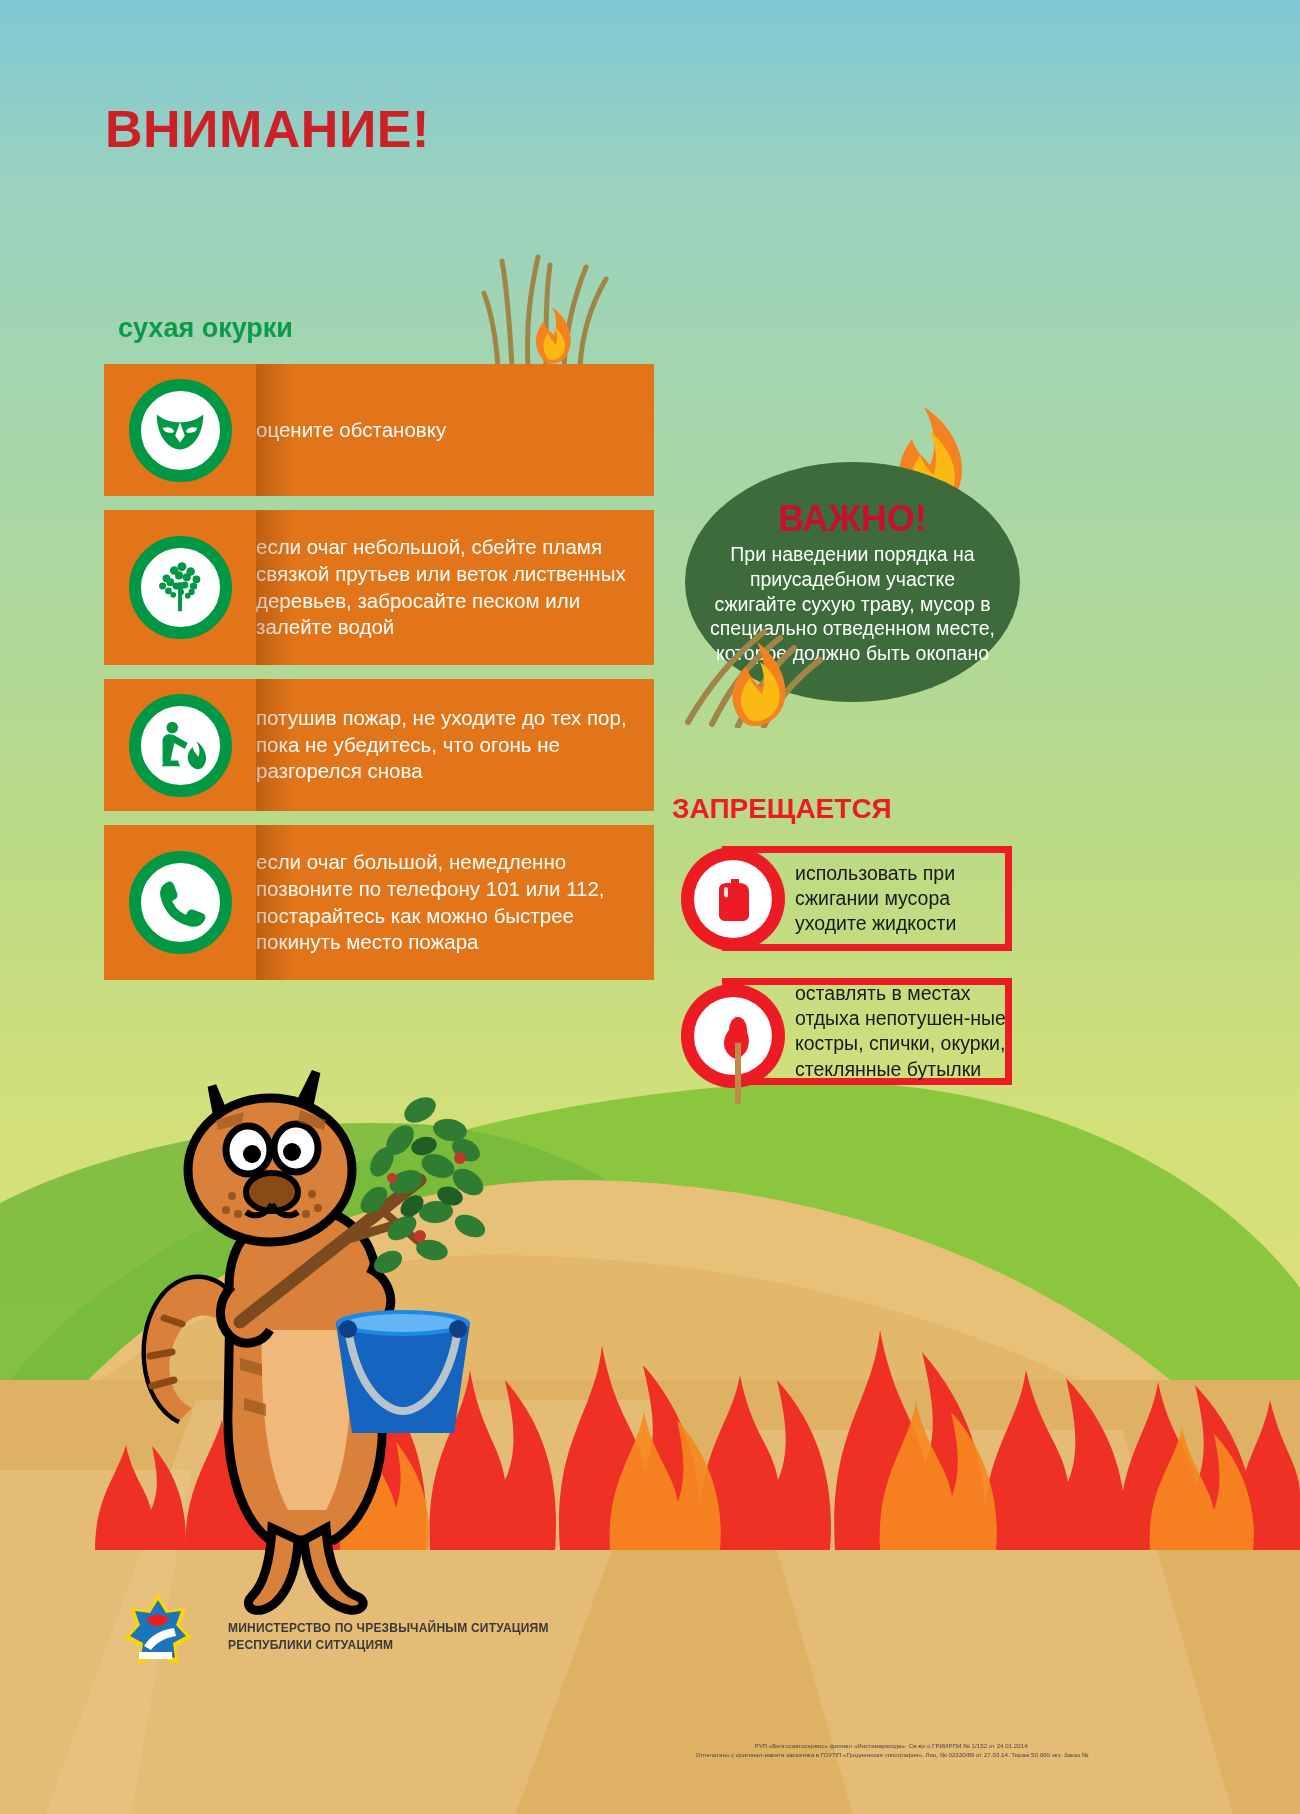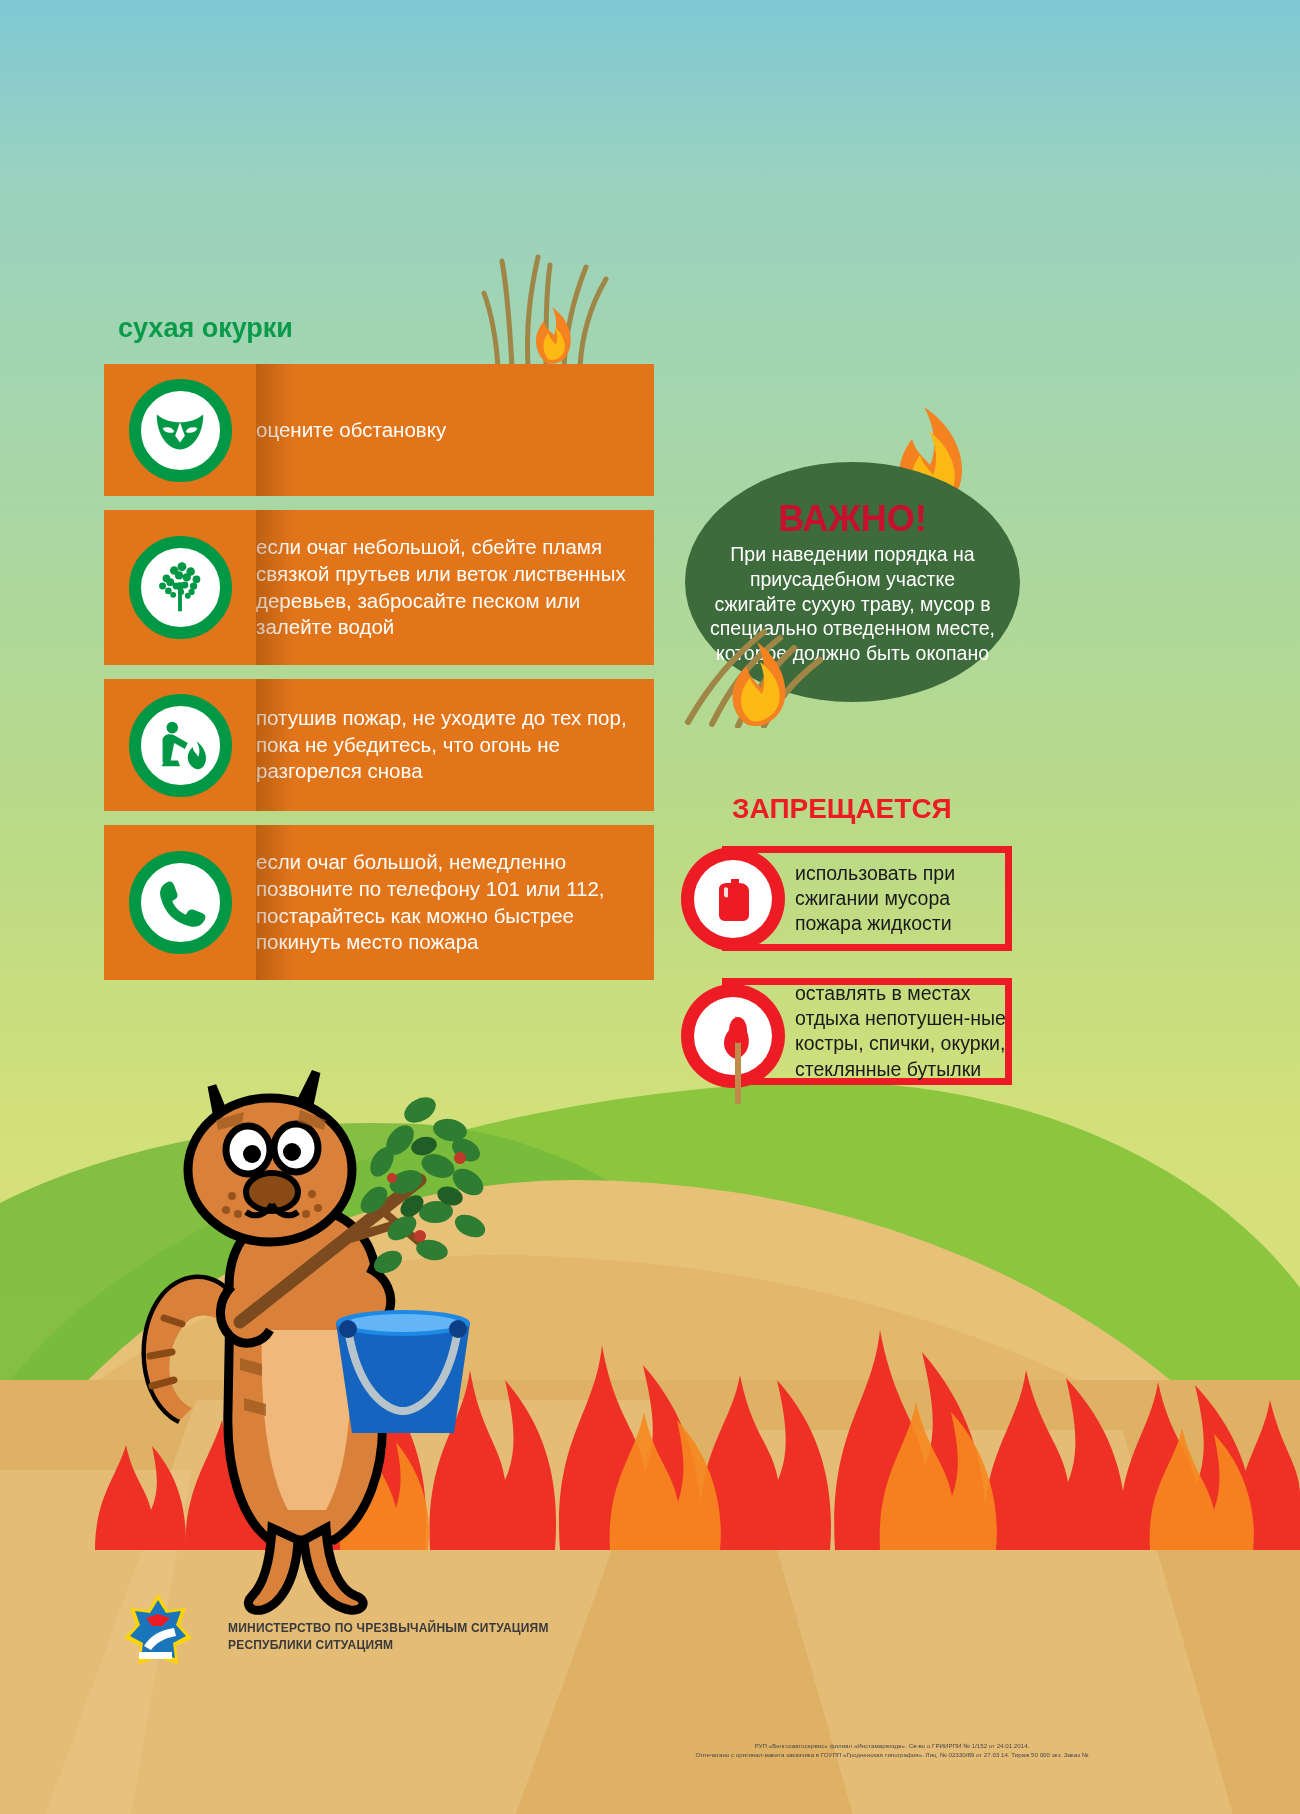--- a/index.html
+++ b/index.html
@@ -48,21 +48,21 @@
   .circle{width:103px;height:103px;border-radius:50%;background:#ffffff;border:12px solid #009845;
      box-sizing:border-box;display:flex;align-items:center;justify-content:center;}
 
   
   .oval{position:absolute;left:685px;top:462px;width:335px;height:240px;background:#3d6b3c;
      border-radius:50%;display:flex;flex-direction:column;align-items:center;justify-content:center;
      text-align:center;padding:0 24px;box-sizing:border-box;z-index:4;}
   .oval .vh{color:#c8102e;font-weight:bold;font-size:36px;margin-bottom:2px;}
   .oval .vt{color:#fff;font-size:19.5px;line-height:1.27;}
 
-  .forbid-title{position:absolute;left:732px;top:793px;color:#ed1c24;font-weight:bold;font-size:28px;}
+  .forbid-title{position:absolute;left:672px;top:793px;color:#ed1c24;font-weight:bold;font-size:28px;}
 
   .fbox{position:absolute;border:7px solid #ed1c24;background:transparent;box-sizing:border-box;}
   .fbox1{left:722px;top:846px;width:290px;height:105px;}
   .fbox2{left:722px;top:978px;width:290px;height:107px;}
   .fbox .ftxt{position:absolute;left:66px;top:50%;transform:translateY(-50%);width:220px;
      color:#1a1a1a;font-size:19.5px;line-height:1.3;}
   .fbadge{position:absolute;width:104px;height:104px;border-radius:50%;background:#ed1c24;
      display:flex;align-items:center;justify-content:center;z-index:3;}
   .fbadge .inner{width:78px;height:78px;border-radius:50%;background:#fff;display:flex;
      align-items:center;justify-content:center;}
@@ -135,20 +135,21 @@
       <path d="M44 106 C58 78 76 48 112 20"></path>
       <path d="M70 108 C82 82 98 56 126 30"></path>
       <path d="M96 108 C108 84 126 62 152 42"></path>
     </g>
     <path d="M78 106 C60 92 60 68 78 48 C82 60 88 64 93 70 C99 56 96 38 89 24 C121 48 126 86 104 102 C96 108 86 110 78 106 Z" fill="#f58220"></path>
     <path d="M82 102 C70 92 70 74 82 60 C85 68 90 71 94 76 C98 66 96 54 92 44 C114 60 118 86 102 98 C95 103 88 105 82 102 Z" fill="#fdb913"></path>
   </svg>
 </div>
 
 <div class="title">
+  <span>ВНИМАНИЕ!</span>
 </div>
 
 <div class="subhead">
   <br>
   <span>сухая окурки</span>
 </div>
 
 <div class="bars">
 
   <div class="bar b1">
@@ -224,21 +225,21 @@
 </div>
 
 <div class="oval">
   <div class="vh">ВАЖНО!</div>
   <div class="vt">При наведении порядка на приусадебном участке сжигайте сухую траву, мусор в специально отведенном месте, которое должно быть окопано</div>
 </div>
 
 <div class="forbid-title">ЗАПРЕЩАЕТСЯ</div>
 
 <div class="fbox fbox1">
-  <div class="ftxt">использовать при сжигании мусора пожара жидкости</div>
+  <div class="ftxt">использовать при сжигании мусора уходите жидкости</div>
 </div>
 <div class="fbadge fb1">
   <div class="inner">
     <svg viewBox="0 0 64 64" width="64" height="64">
       <path d="M18 22 C18 18 22 16 26 16 L30 16 L30 12 L38 12 L38 16 C44 16 48 19 48 24 L48 48 C48 52 45 54 41 54 L25 54 C21 54 18 52 18 48 Z" fill="#ed1c24"></path>
       <path d="M23 22 C23 20 25 20 27 21 L27 30 C25 31 23 30 23 28 Z" fill="#fff" opacity=".85"></path>
     </svg>
   </div>
 </div>
 

